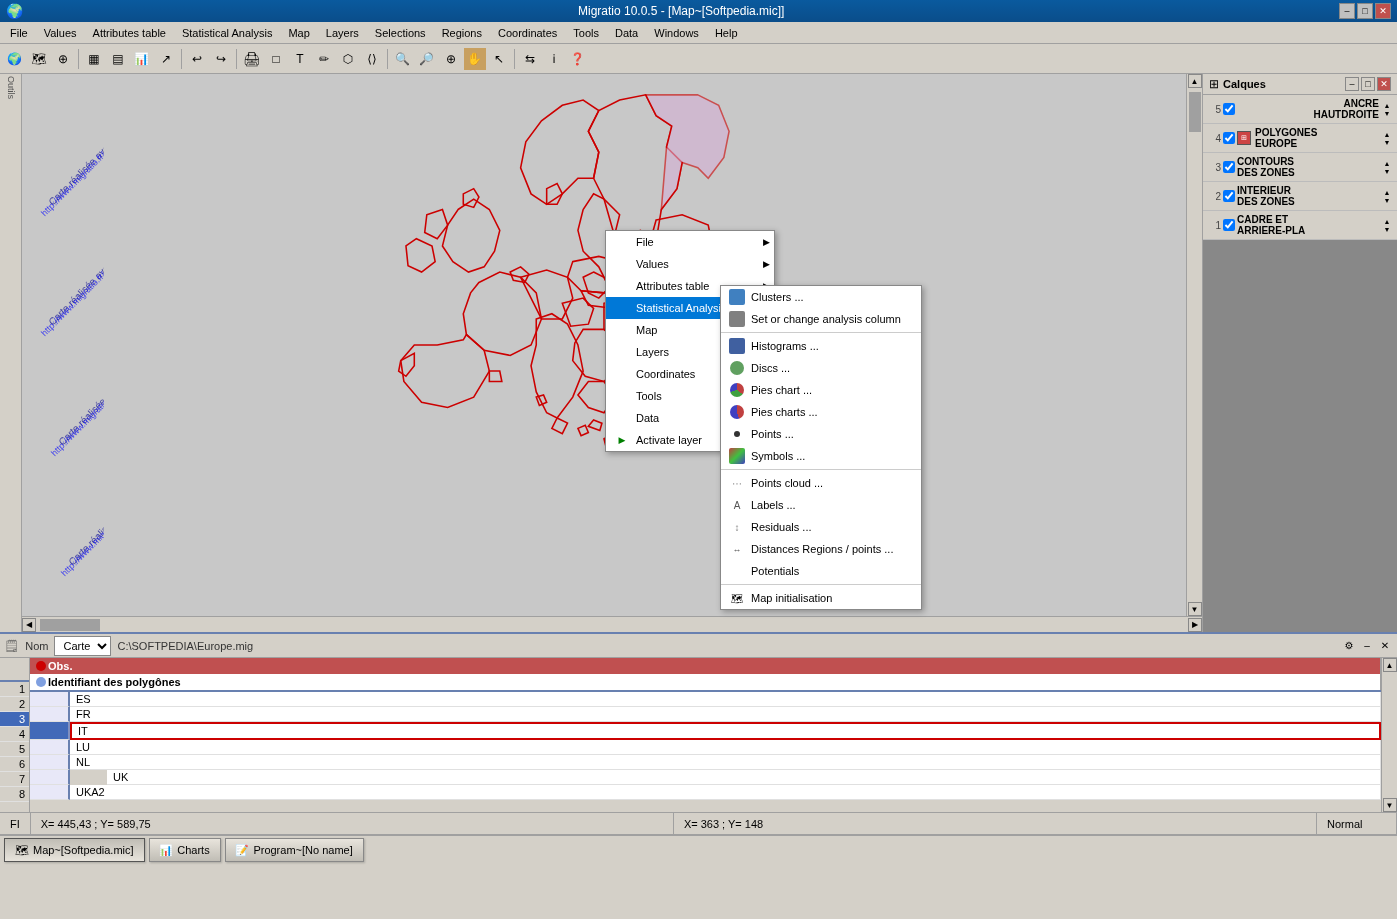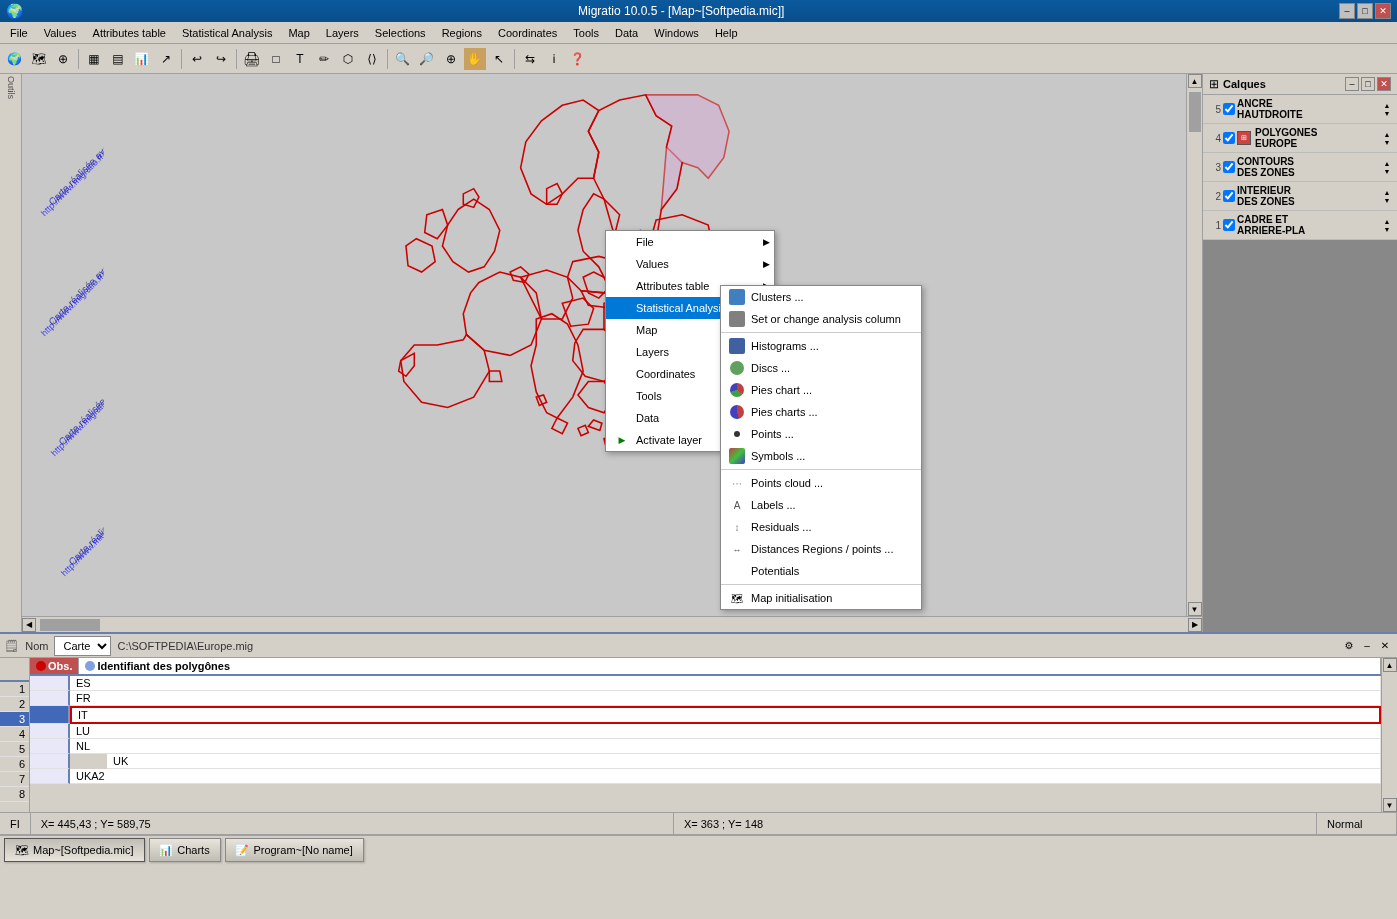--- a/index.html
+++ b/index.html
@@ -201,20 +201,21 @@
       overflow: hidden;
     }
     #table-content {
       flex: 1;
       overflow: hidden;
     }
     #table-header {
       display: flex;
       background: #14b8a6;
       border-bottom: 2px solid #6880b0;
+      flex-direction: column;
     }
     .th-cell {
       padding: 2px 6px;
       border-right: 1px solid #a0a0a0;
       font-size: 11px;
       font-weight: bold;
       white-space: nowrap;
       cursor: pointer;
     }
     .th-obs { background: #c05050; color: white; display: flex; align-items: center; gap: 2px; }
@@ -532,21 +533,21 @@
       <div style="display:flex;gap:2px;">
         <div style="width:14px;height:14px;background:#d4d0c8;border:1px solid #888;display:flex;align-items:center;justify-content:center;font-size:9px;cursor:pointer;">–</div>
         <div style="width:14px;height:14px;background:#d4d0c8;border:1px solid #888;display:flex;align-items:center;justify-content:center;font-size:9px;cursor:pointer;">□</div>
         <div style="width:14px;height:14px;background:#c0504d;border:1px solid #888;display:flex;align-items:center;justify-content:center;font-size:9px;cursor:pointer;color:white;">✕</div>
       </div>
     </div>
 
     <div class="layer-row">
       <span class="layer-num">5</span>
       <input type="checkbox" checked="" class="layer-checkbox" style="">
-      <span class="layer-name" style="font-size:10px;">ANCRE<br>HAUTDROITE</span>
+      <span class="layer-name" style="font-size:10px;text-align:right;">ANCRE<br>HAUTDROITE</span>
       <div class="layer-arrows">
         <div class="layer-arrow">▲</div>
         <div class="layer-arrow">▼</div>
       </div>
     </div>
 
     <div class="layer-row">
       <span class="layer-num">4</span>
       <input type="checkbox" checked="" class="layer-checkbox" style="">
       <span style="width:14px;height:14px;background:#cc4444;border:1px solid #555;font-size:7px;display:flex;align-items:center;justify-content:center;margin-right:2px;color:white;">⊞</span>

